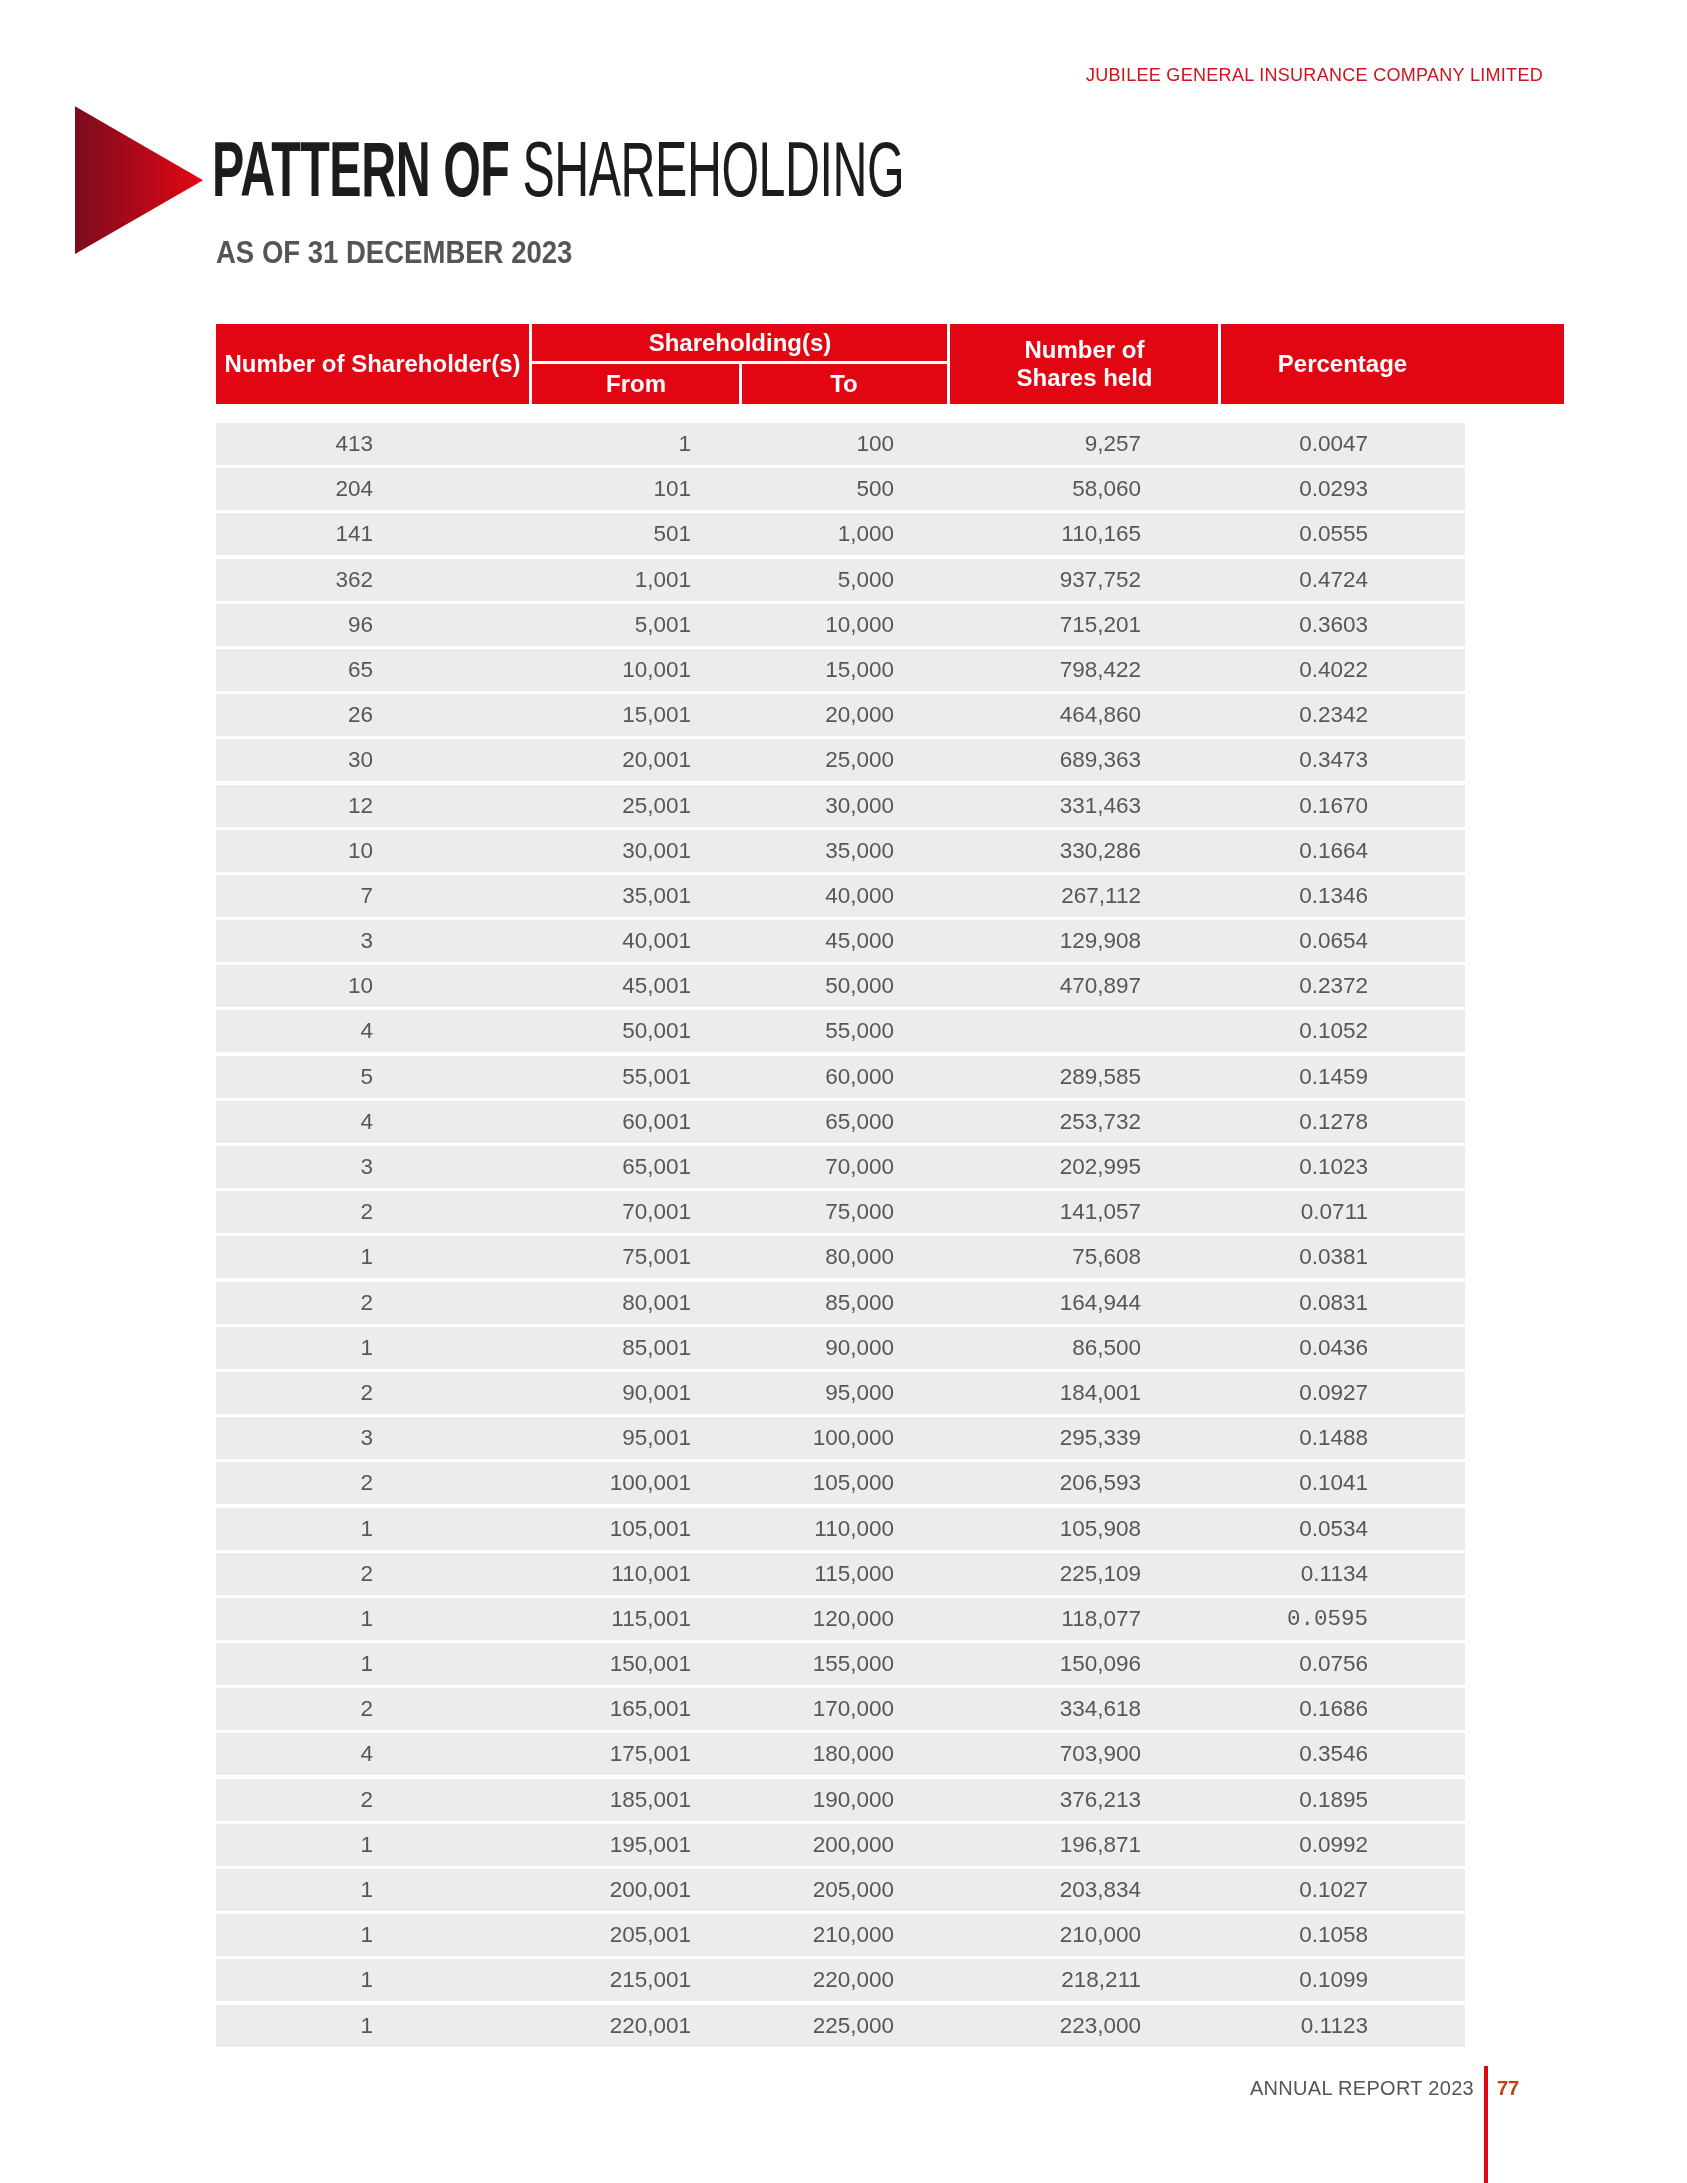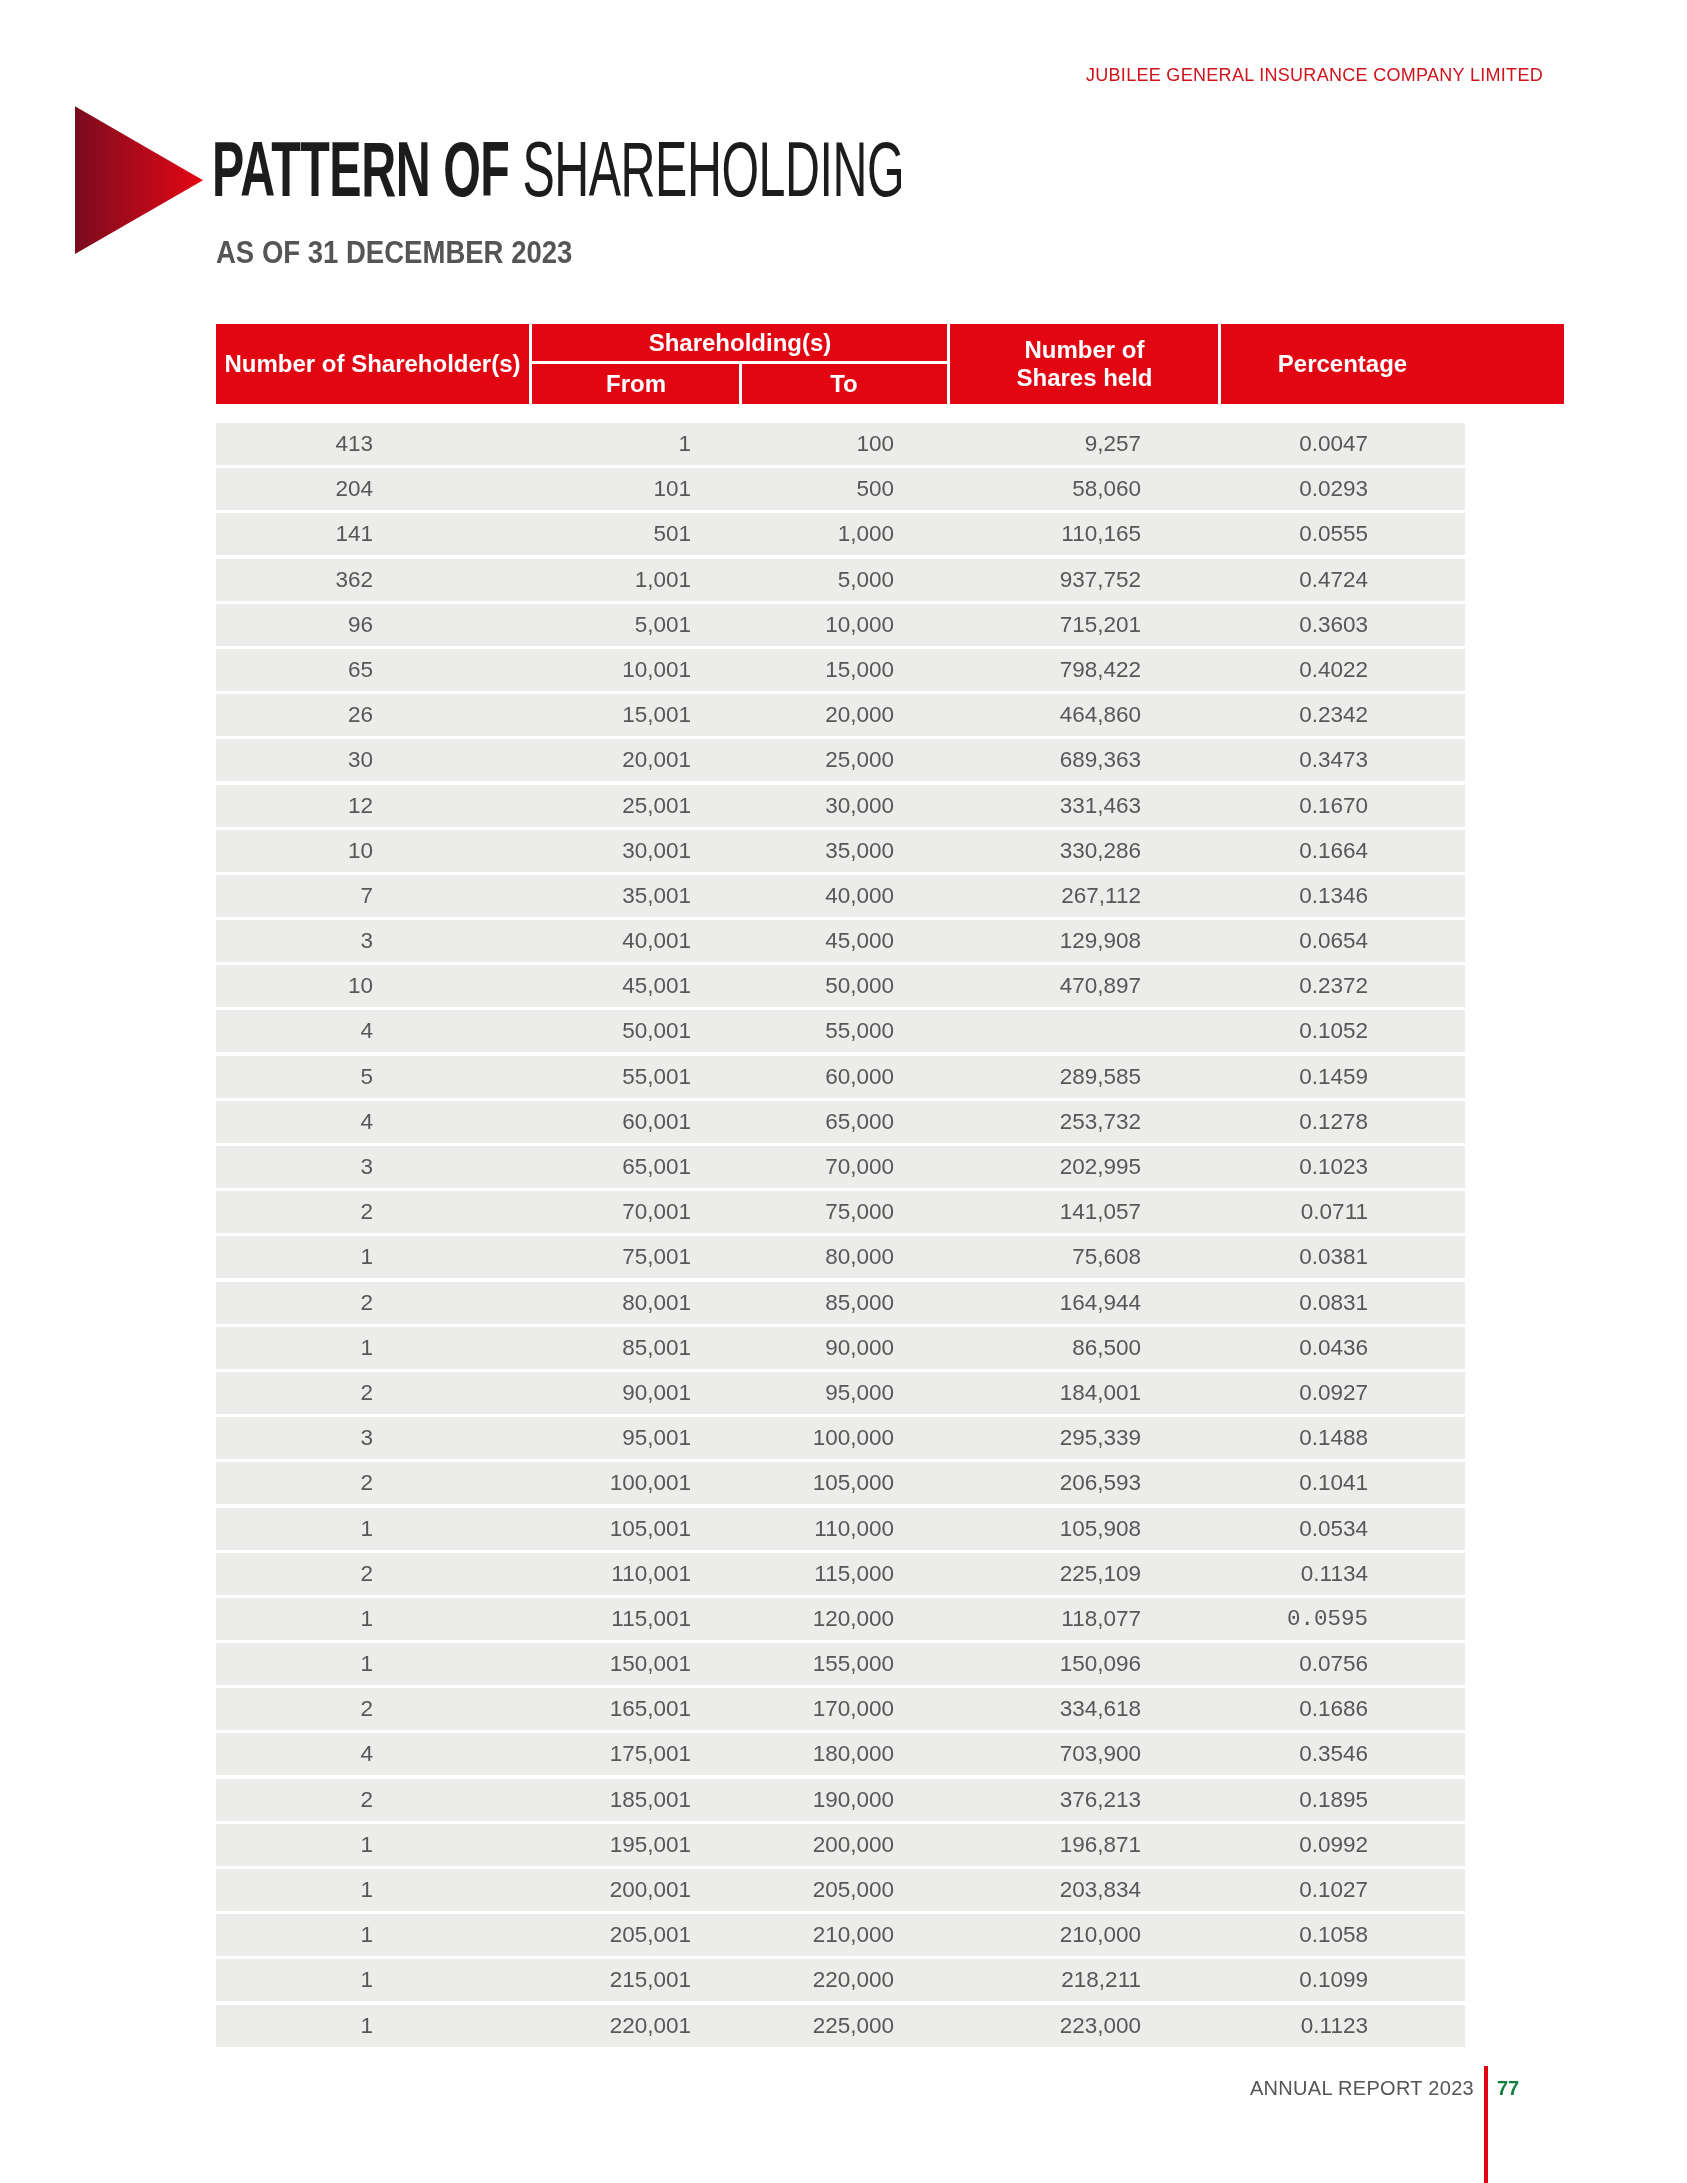--- a/index.html
+++ b/index.html
@@ -13,21 +13,21 @@
   .table { position:absolute; left:216px; top:324px; width:1348px; }
   .thead { position:relative; height:80px; background:#e20613; }
   .th { position:absolute; color:#fff; font-weight:bold; font-size:24px; text-align:center; display:flex; align-items:center; justify-content:center; line-height:1.15; box-sizing:border-box; }
   .vline { position:absolute; top:0; bottom:0; width:2.6px; background:#ffffff; }
   .hline { position:absolute; height:3.3px; background:#ffffff; }
   .tbody { position:absolute; top:99px; left:0; width:1249px; }
   .row { position:relative; height:42px; background:#ececea; margin-bottom:3.2px; color:#575757; font-size:22.5px; }
   .cell { position:absolute; top:0; height:42px; line-height:42px; text-align:right; white-space:nowrap; }
   .footer-label { position:absolute; top:2077px; right:213px; font-size:20px; color:#555555; letter-spacing:0.3px; }
   .footer-bar { position:absolute; left:1484px; top:2066px; width:4px; height:117px; background:#e20613; }
-  .footer-page { position:absolute; top:2077px; left:1497px; font-size:20px; font-weight:bold; color:#15803d; }
+  .footer-page { position:absolute; top:2077px; left:1497px; font-size:20px; font-weight:bold; color:#c2410c; }
 </style>
 </head>
 <body>
 
 <div class="company">JUBILEE GENERAL INSURANCE COMPANY LIMITED</div>
 
 <div class="arrow">
   <svg width="132" height="149" viewBox="0 0 200 225">
     <defs>
       <linearGradient id="ag" x1="0" y1="0" x2="1" y2="0">

